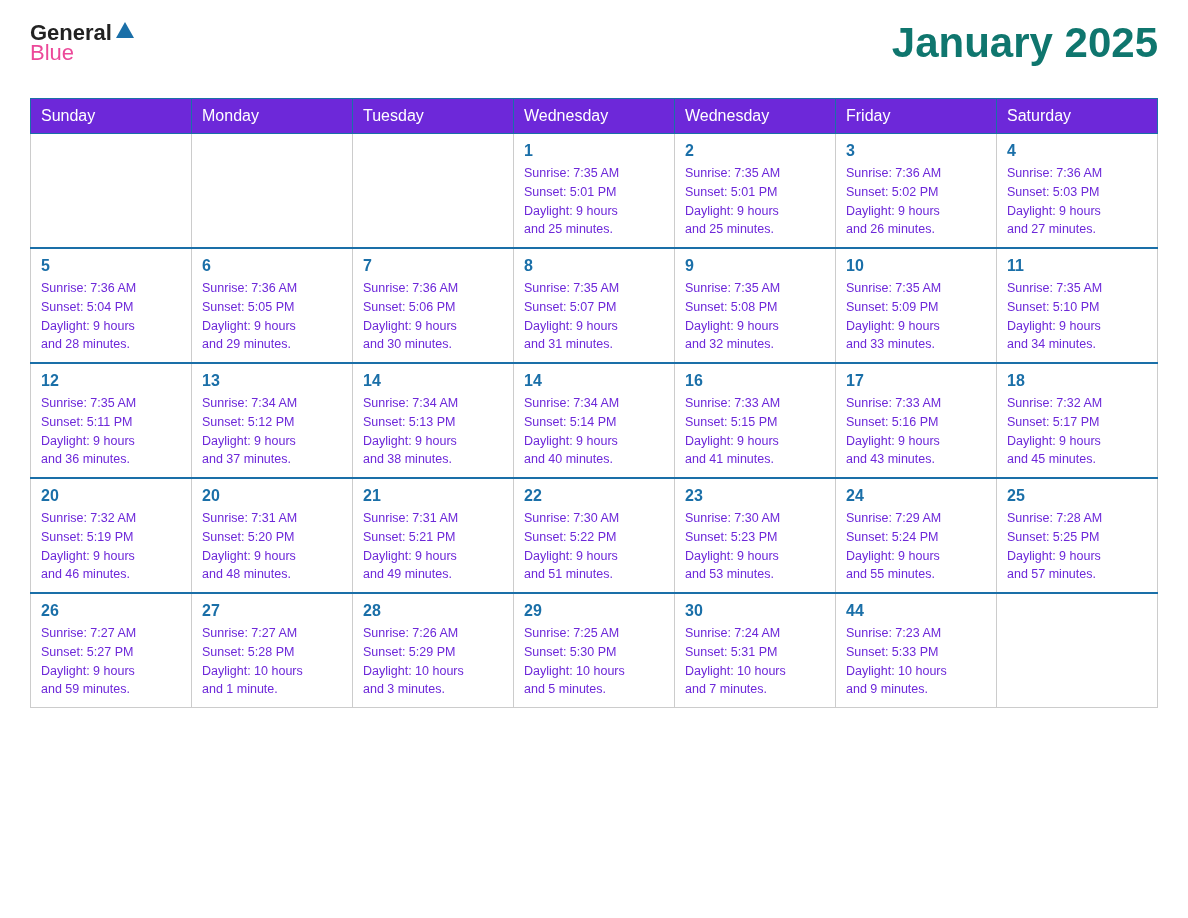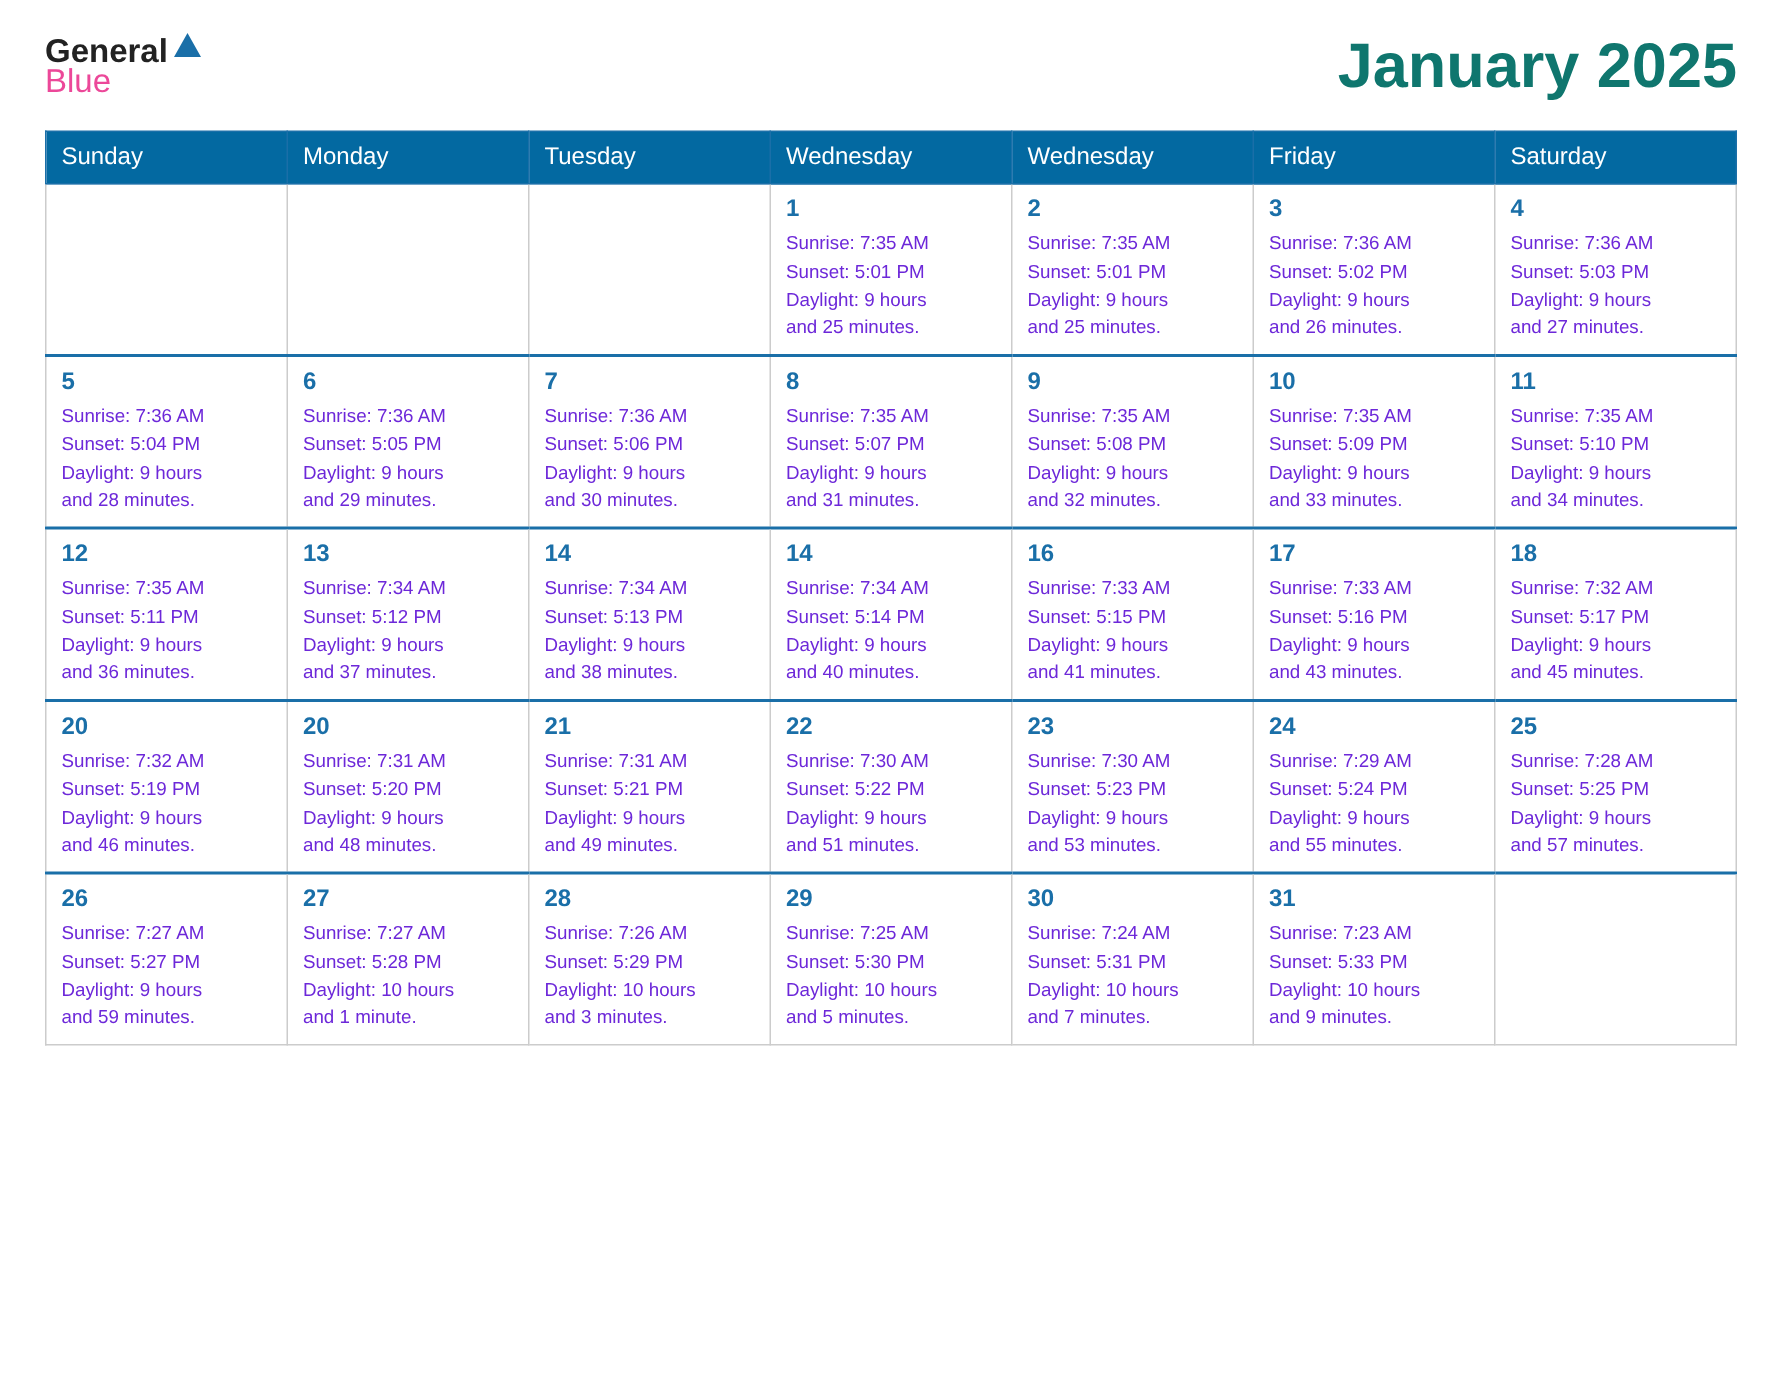--- a/index.html
+++ b/index.html
@@ -6,22 +6,22 @@
     body {
       font-family: Arial, sans-serif;
       background: #fff;
       width: 1188px;
       min-height: 918px;
       padding: 20px 30px;
     }
     .header {
       display: flex;
       justify-content: space-between;
-      align-items: flex-end;
-      margin-bottom: 20px;
+      align-items: flex-start;
+      margin-bottom: 32px;
     }
     .logo {
       display: flex;
       align-items: center;
       gap: 4px;
     }
     .logo-text-general {
       font-size: 22px;
       font-weight: bold;
       color: #222;
@@ -44,21 +44,21 @@
       font-size: 18px;
       color: #444;
       margin-top: 4px;
     }
     .calendar {
       width: 100%;
       border-collapse: collapse;
       border: 1px solid #bbb;
     }
     .calendar th {
-      background: #0369a1;
+      background: #6d28d9;
       color: #fff;
       font-size: 16px;
       font-weight: normal;
       padding: 8px 10px;
       text-align: left;
       border: 1px solid #1a6fa8;
     }
     .calendar td {
       vertical-align: top;
       padding: 8px 10px;
@@ -246,19 +246,19 @@
         </td>
         <td>
           <span class="day-number">29</span>
           <div class="day-info">Sunrise: 7:25 AM<br>Sunset: 5:30 PM<br>Daylight: 10 hours<br>and 5 minutes.</div>
         </td>
         <td>
           <span class="day-number">30</span>
           <div class="day-info">Sunrise: 7:24 AM<br>Sunset: 5:31 PM<br>Daylight: 10 hours<br>and 7 minutes.</div>
         </td>
         <td>
-          <span class="day-number">31</span>
+          <span class="day-number">44</span>
           <div class="day-info">Sunrise: 7:23 AM<br>Sunset: 5:33 PM<br>Daylight: 10 hours<br>and 9 minutes.</div>
         </td>
         <td class="empty-cell"></td>
       </tr>
     </tbody>
 </table>
 
 </body></html>

